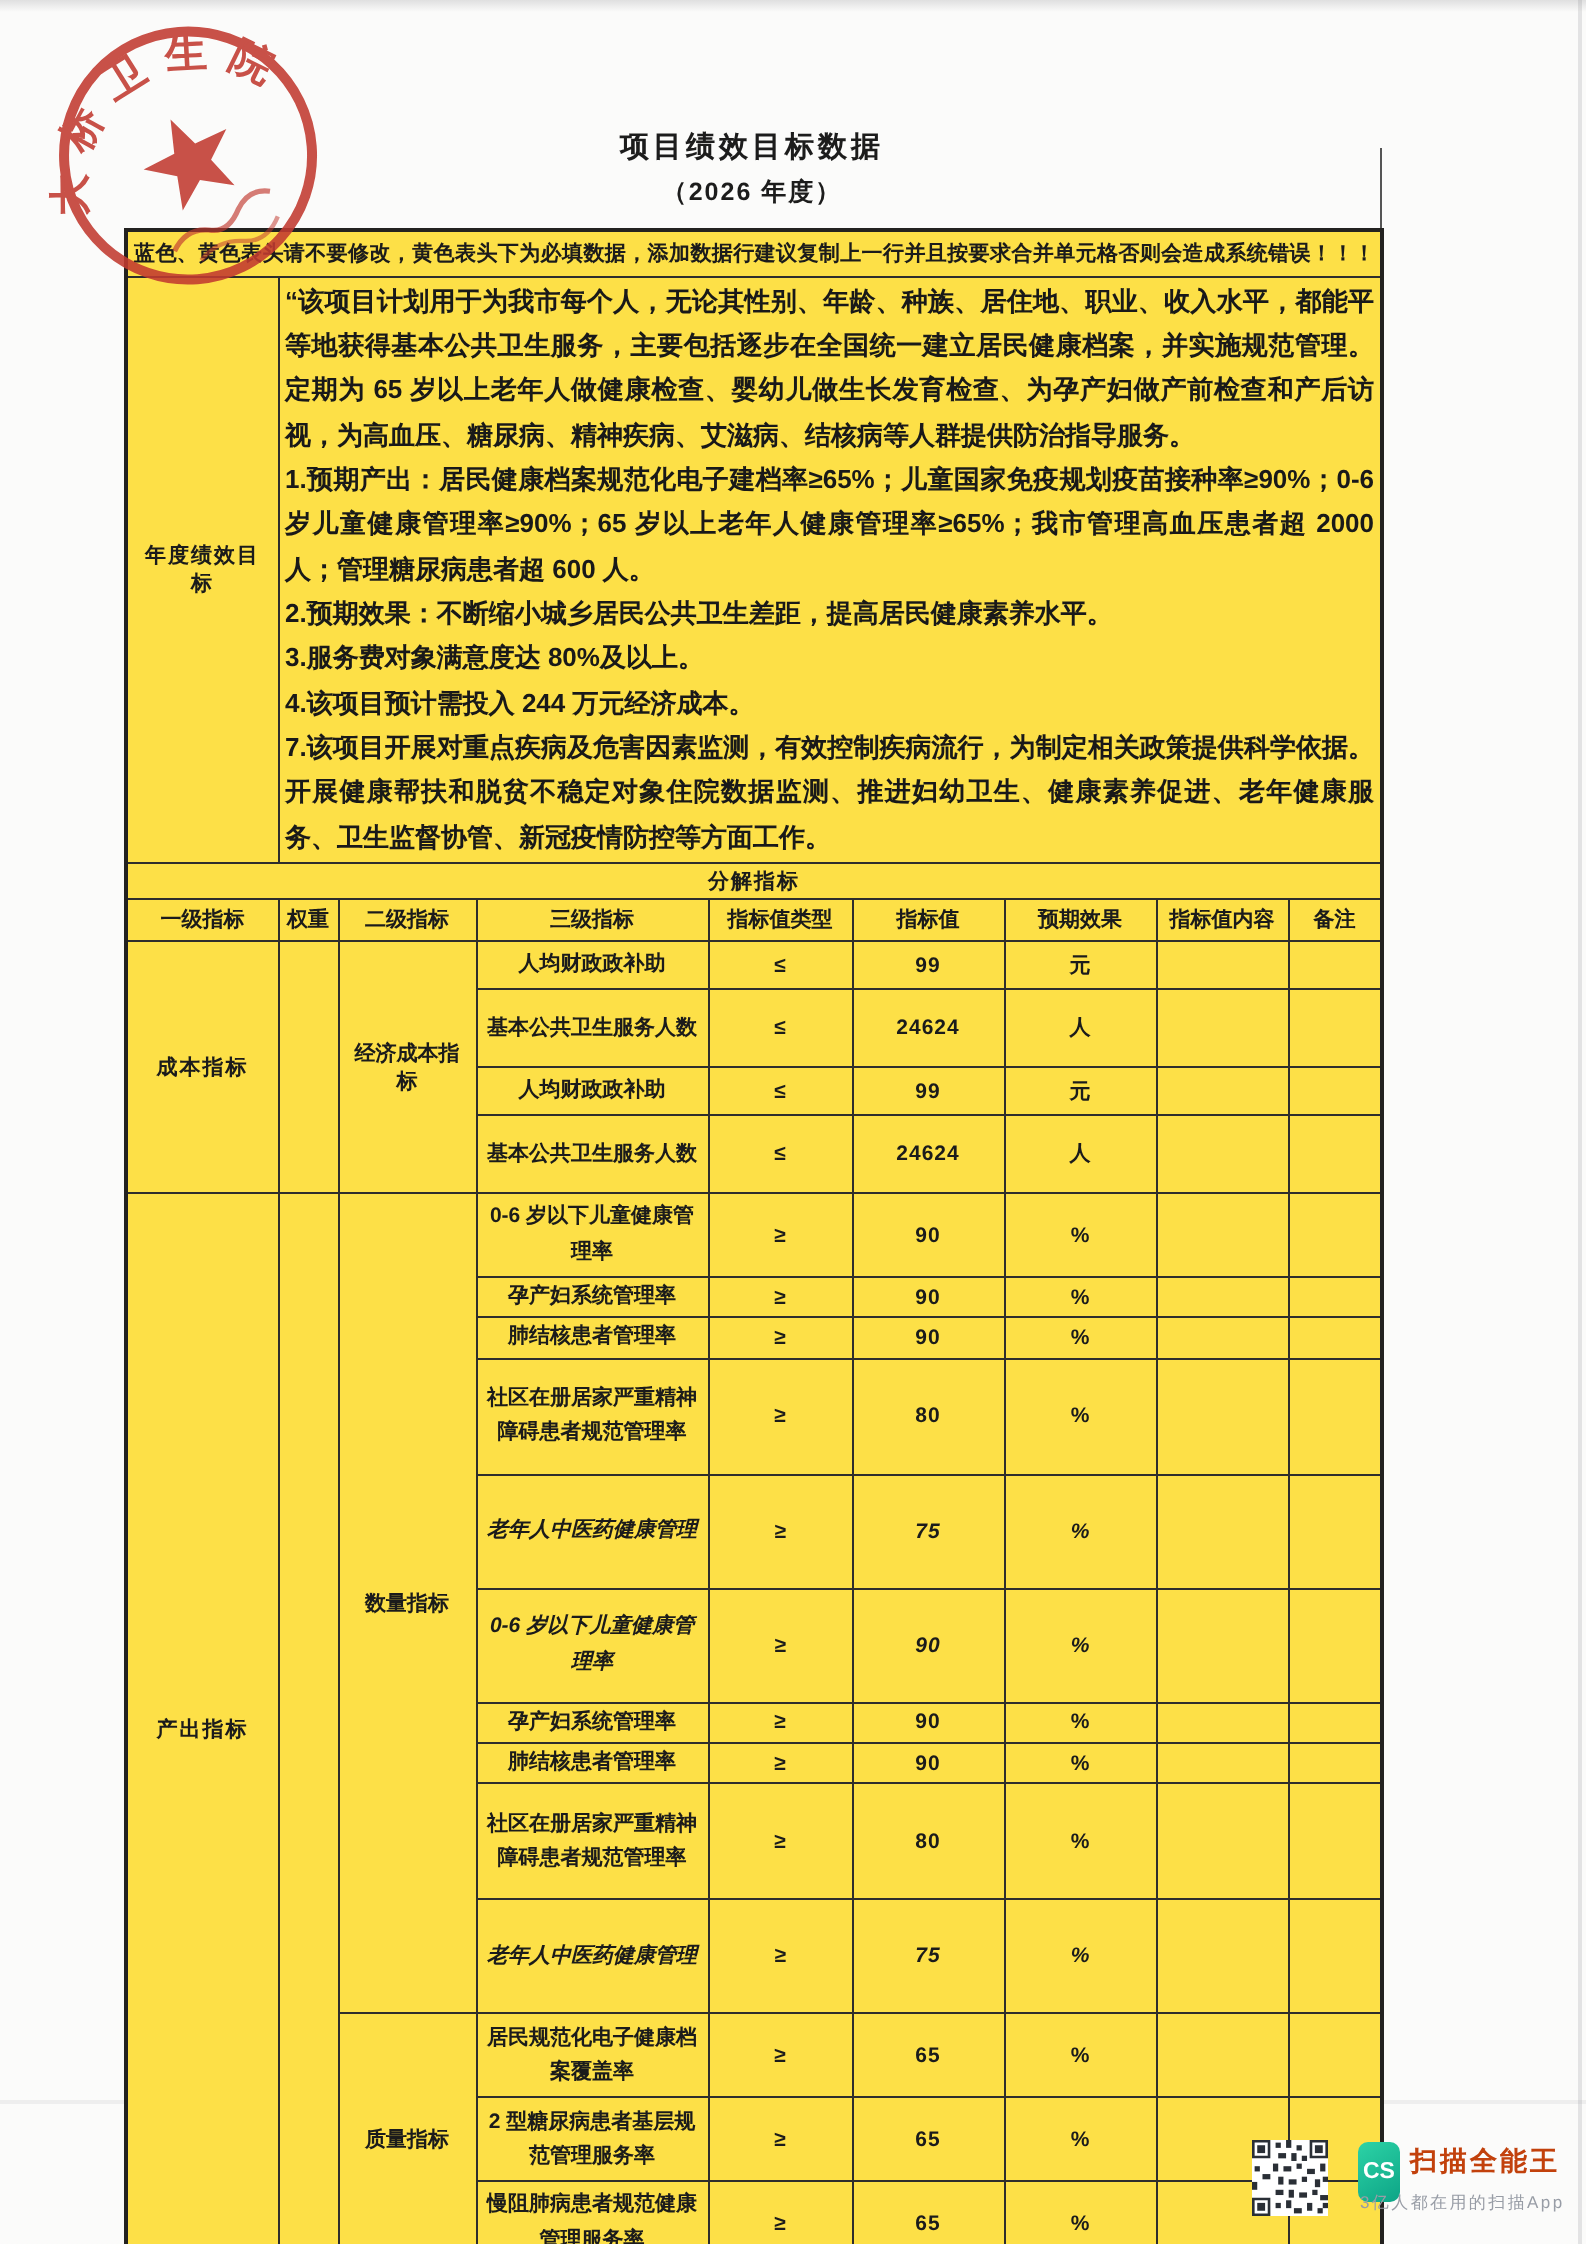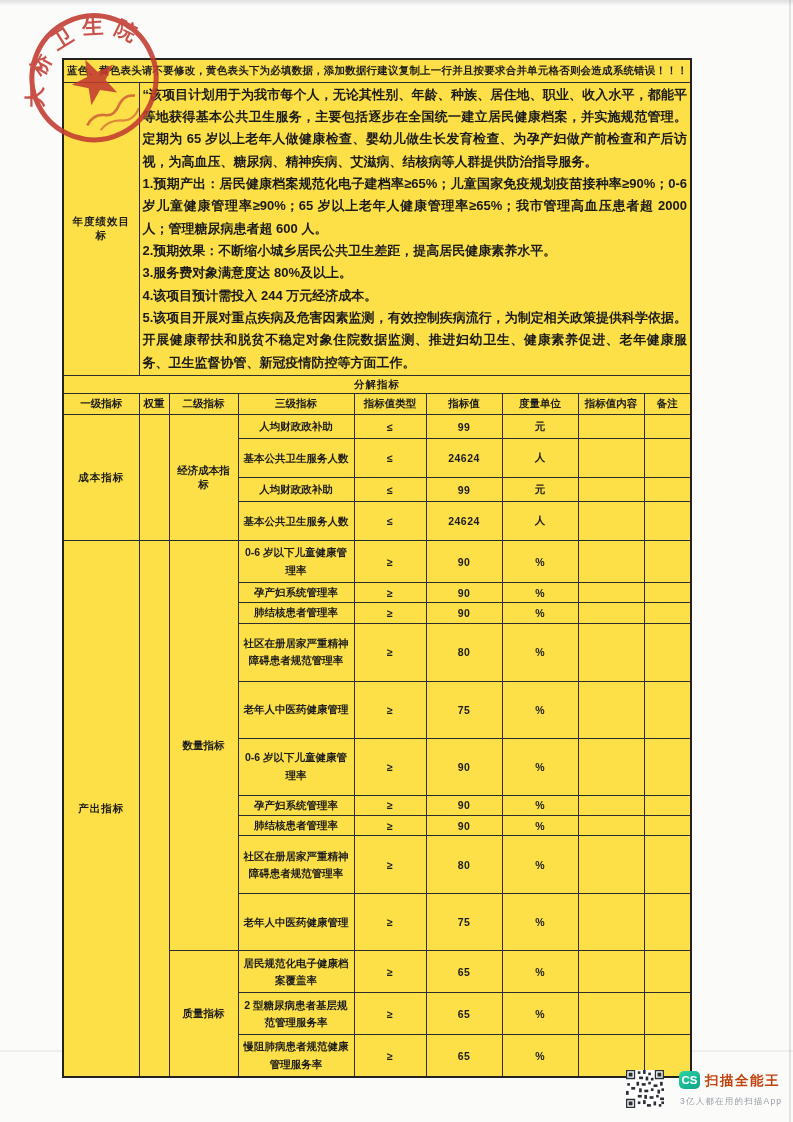--- a/index.html
+++ b/index.html
@@ -40,43 +40,48 @@
   td.head.center{text-align:center;padding-left:3px;}
 
   td.lv1{font-size:11px;letter-spacing:1px;}
   td.lv2{font-size:11px;}
   td.ind{font-size:10.8px;line-height:1.65;padding:2px 6px;}
   td.sym{font-size:12.5px;}
   td.val{font-size:11px;letter-spacing:0.5px;}
   td.unit{font-size:11px;}
 
   tr.r24{height:24px;} tr.r39{height:39px;} tr.r42{height:42px;}
-  tr.r33{height:15px;} tr.r58{height:58px;} tr.r43{height:57px;}
+  tr.r33{height:15px;} tr.r58{height:58px;} tr.r43{height:57px;font-style:italic;}
 
   
   .stamp{position:absolute;left:16px;top:2px;width:156px;height:156px;pointer-events:none;}
 
   
   .footer{position:absolute;left:626px;top:1068px;width:160px;height:46px;}
   .qr{position:absolute;left:0;top:2px;width:38px;height:38px;}
-  .cs-logo{position:absolute;left:53px;top:3px;width:21px;height:18px;border-radius:5px;
+  .cs-logo{position:absolute;left:53px;top:3px;width:21px;height:30px;border-radius:5px;
     background:linear-gradient(145deg,#2cd3a6,#0da486);color:#fff;font-size:11.5px;font-weight:bold;
     display:flex;align-items:center;justify-content:center;letter-spacing:0;}
   .brand-name{position:absolute;left:79px;top:4px;font-size:13.5px;font-weight:bold;color:#c2410c;letter-spacing:1.5px;white-space:nowrap;}
   .brand-tagline{position:absolute;left:54px;top:28px;font-size:8.5px;color:#989da6;letter-spacing:1.2px;white-space:nowrap;}
 </style>
 </head>
 <body>
 
 <div class="scan-edge-top"></div>
 <div class="scan-edge-right"></div>
 <div class="scan-edge-bottom"></div>
 
 <div class="doc">
 
+  <div class="title-block">
+    <div class="edge"></div>
+    <div class="doc-title">项目绩效目标数据</div>
+    <div class="doc-subtitle">（2026 年度）</div>
+  </div>
 
   <table class="main">
     <colgroup>
       <col style="width:76px">
         <col style="width:30px">
         <col style="width:69px">
       <col style="width:116px">
         <col style="width:72px">
         <col style="width:76px">
       <col style="width:76px">
@@ -90,36 +95,36 @@
     </tr>
 
     <tr>
       <td class="goal-label">年度绩效目标</td>
       <td class="goal-content" colspan="8">
         <p class="goal-par">“该项目计划用于为我市每个人，无论其性别、年龄、种族、居住地、职业、收入水平，都能平等地获得基本公共卫生服务，主要包括逐步在全国统一建立居民健康档案，并实施规范管理。定期为 65 岁以上老年人做健康检查、婴幼儿做生长发育检查、为孕产妇做产前检查和产后访视，为高血压、糖尿病、精神疾病、艾滋病、结核病等人群提供防治指导服务。</p>
         <p class="goal-par">1.预期产出：居民健康档案规范化电子建档率≥65%；儿童国家免疫规划疫苗接种率≥90%；0-6 岁儿童健康管理率≥90%；65 岁以上老年人健康管理率≥65%；我市管理高血压患者超 2000 人；管理糖尿病患者超 600 人。</p>
         <p class="goal-par">2.预期效果：不断缩小城乡居民公共卫生差距，提高居民健康素养水平。</p>
         <p class="goal-par">3.服务费对象满意度达 80%及以上。</p>
         <p class="goal-par">4.该项目预计需投入 244 万元经济成本。</p>
-        <p class="goal-par">5.该项目开展对重点疾病及危害因素监测，有效控制疾病流行，为制定相关政策提供科学依据。开展健康帮扶和脱贫不稳定对象住院数据监测、推进妇幼卫生、健康素养促进、老年健康服务、卫生监督协管、新冠疫情防控等方面工作。</p>
+        <p class="goal-par">7.该项目开展对重点疾病及危害因素监测，有效控制疾病流行，为制定相关政策提供科学依据。开展健康帮扶和脱贫不稳定对象住院数据监测、推进妇幼卫生、健康素养促进、老年健康服务、卫生监督协管、新冠疫情防控等方面工作。</p>
       </td>
     </tr>
 
     <tr>
       <td class="section-cell" colspan="9">分解指标</td>
     </tr>
 
     <tr>
       <td class="head">一级指标</td>
       <td class="head center">权重</td>
       <td class="head">二级指标</td>
       <td class="head">三级指标</td>
       <td class="head">指标值类型</td>
       <td class="head">指标值</td>
-      <td class="head">度量单位</td>
+      <td class="head">预期效果</td>
       <td class="head">指标值内容</td>
       <td class="head">备注</td>
     </tr>
 
     <tr class="r24">
       <td class="lv1" rowspan="4">成本指标</td>
       <td rowspan="4"></td>
       <td class="lv2" rowspan="4">经济成本指标</td>
       <td class="ind">人均财政政补助</td>
       <td class="sym">≤</td>

